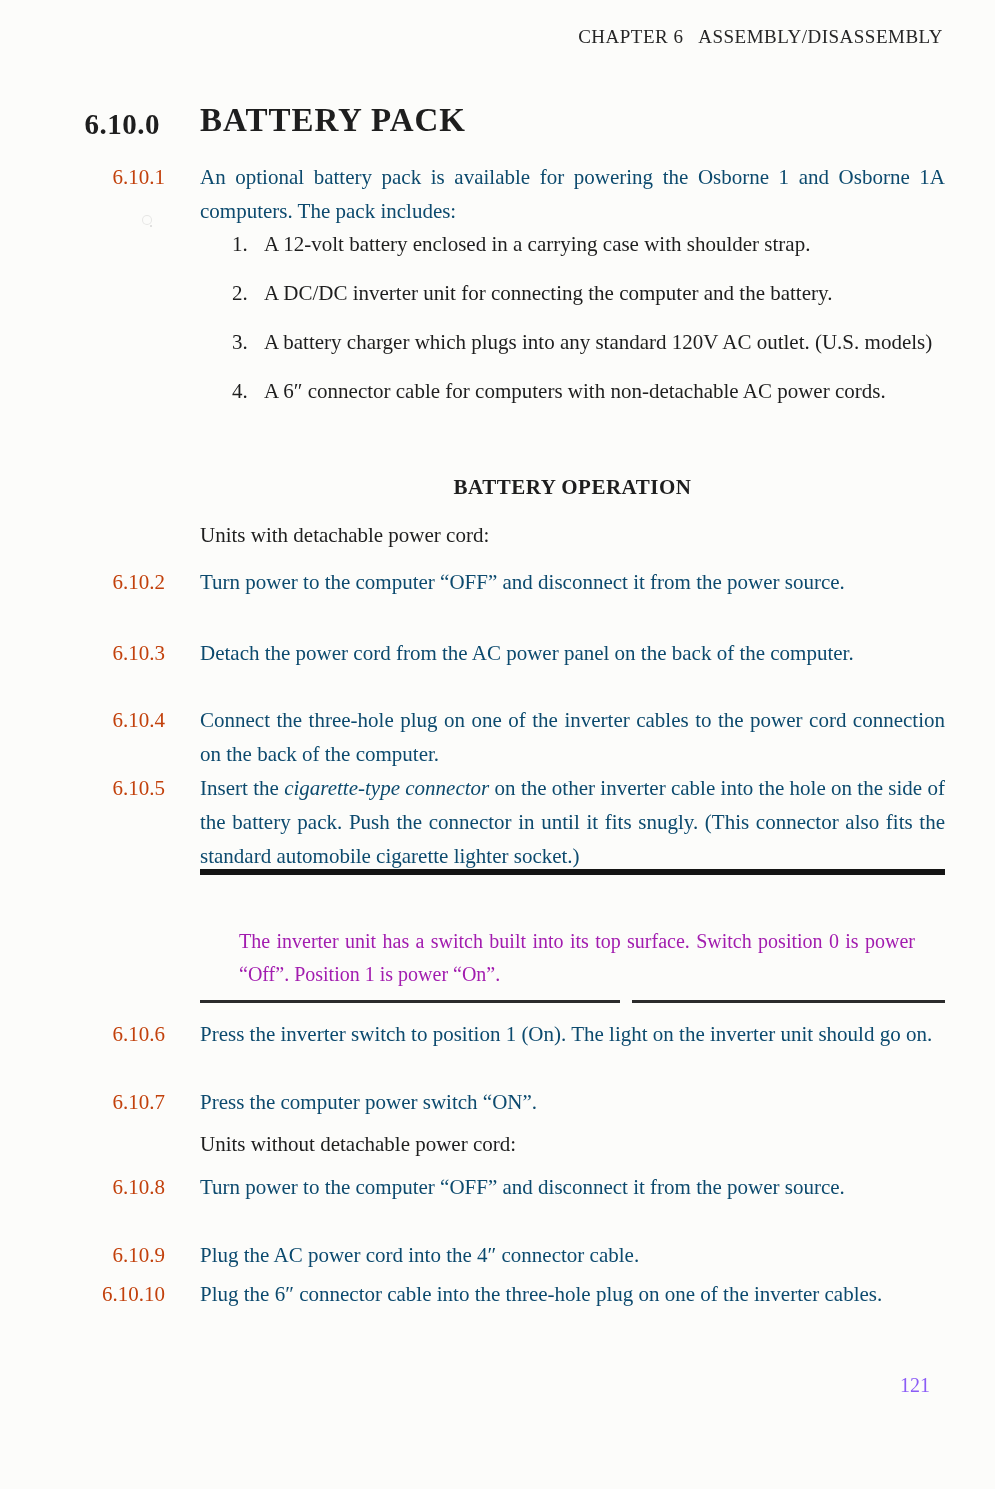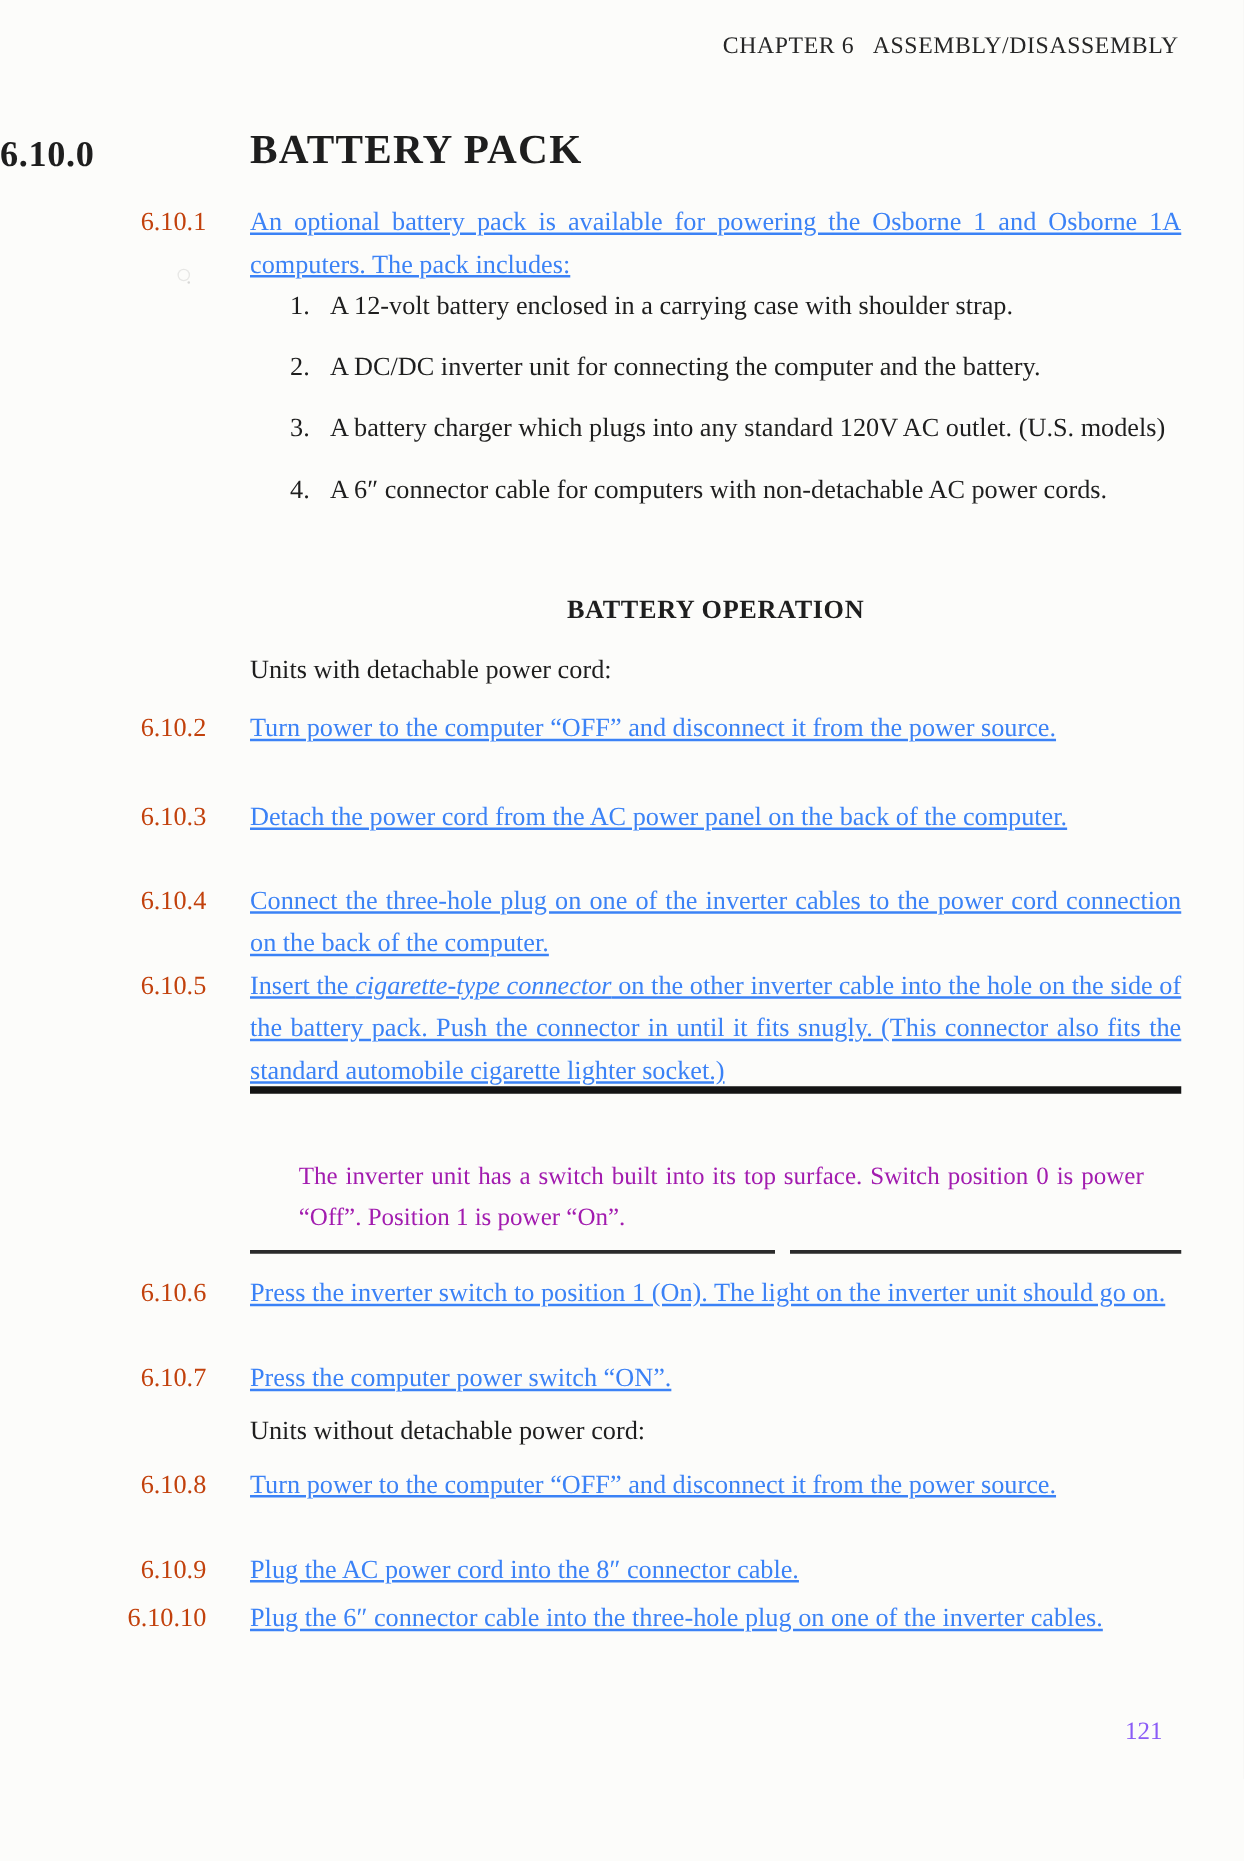--- a/index.html
+++ b/index.html
@@ -25,20 +25,21 @@
     letter-spacing: 0.5px;
     white-space: pre;
     color: #262626;
   }
 
   .section-heading-row { top: 102px; left: 0; width: 995px; }
   .section-number {
     position: absolute;
     left: 0; top: 6px;
     width: 160px;
+    text-align: right;
     font-weight: bold;
     font-size: 29px;
     letter-spacing: 0.5px;
   }
   .section-title {
     position: absolute;
     left: 200px; top: 0;
     font-weight: bold;
     font-size: 33px;
     letter-spacing: 1px;
@@ -54,22 +55,21 @@
     line-height: 34px;
     color: #c2410c;
   }
   .para-text {
     position: absolute;
     left: 200px;
     width: 745px;
     font-size: 21px;
     line-height: 34px;
     text-align: justify;
-    color: #3b82f6;
-    text-decoration: underline;
+    color: #0c4a6e;
   }
   .para-text em { font-style: italic; }
 
   .lead-in {
     left: 200px;
     font-size: 21px;
     line-height: 34px;
     color: #1e1e1e;
   }
 
@@ -227,21 +227,21 @@
 
   <div class="abs lead-in" style="top:1127px">Units without detachable power cord:</div>
 
   <div class="abs para-row" style="top:1170px">
     <span class="para-number">6.10.8</span>
     <span class="para-text">Turn power to the computer “OFF” and disconnect it from the power source.</span>
   </div>
 
   <div class="abs para-row" style="top:1238px">
     <span class="para-number">6.10.9</span>
-    <span class="para-text">Plug the AC power cord into the 8″ connector cable.</span>
+    <span class="para-text">Plug the AC power cord into the 4″ connector cable.</span>
   </div>
 
   <div class="abs para-row" style="top:1277px">
     <span class="para-number">6.10.10</span>
     <span class="para-text">Plug the 6″ connector cable into the three-hole plug on one of the inverter cables.</span>
   </div>
 
   <div class="abs page-number">121</div>
 
 </div>

